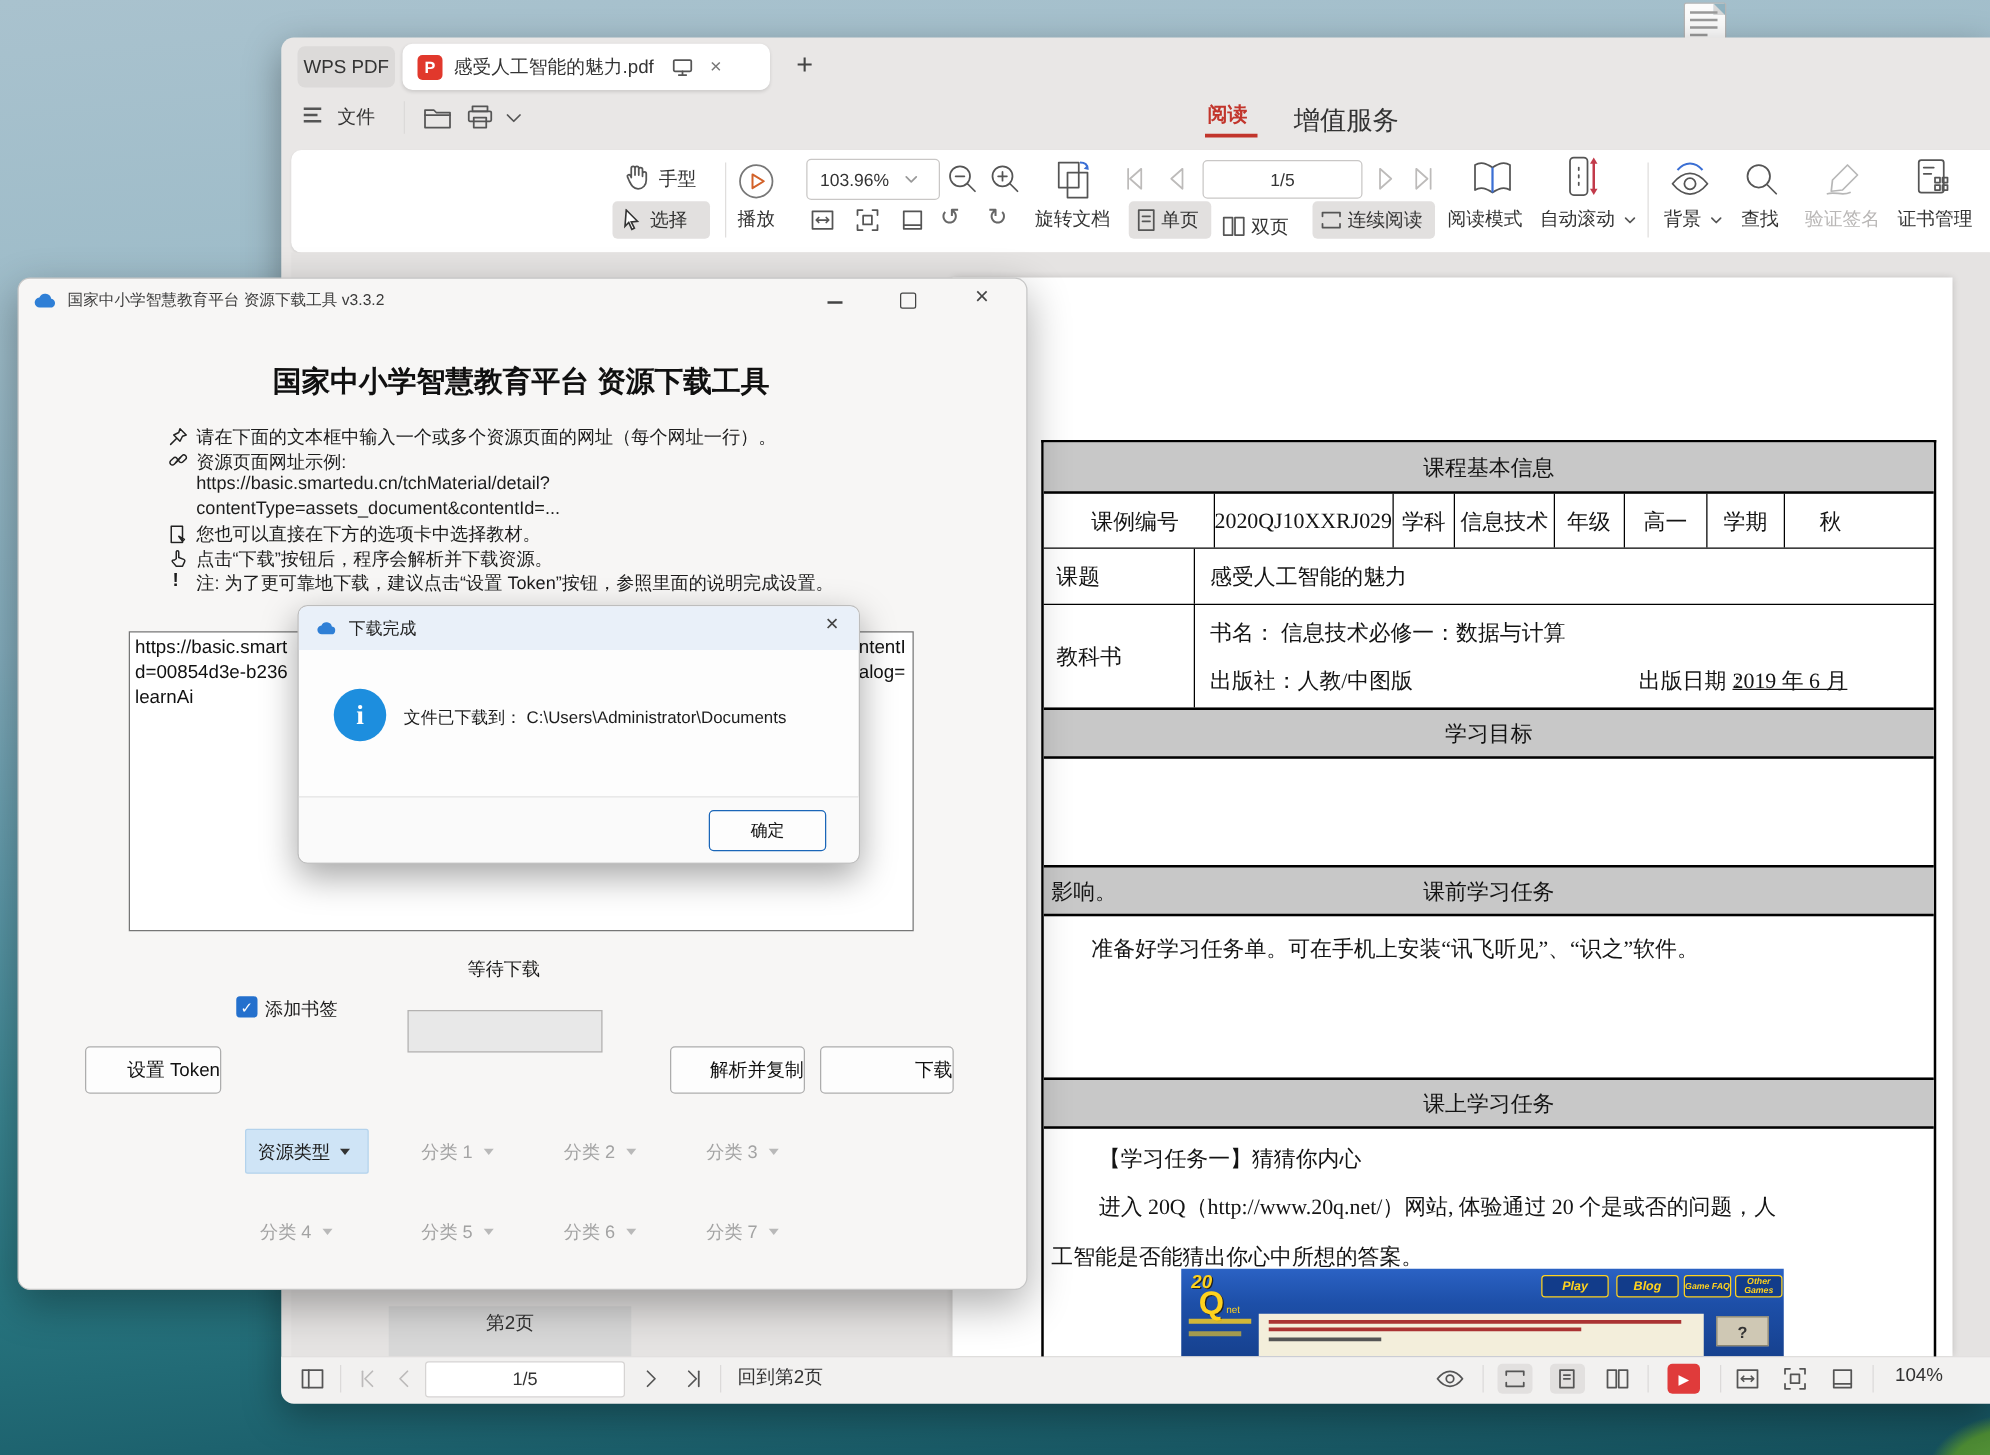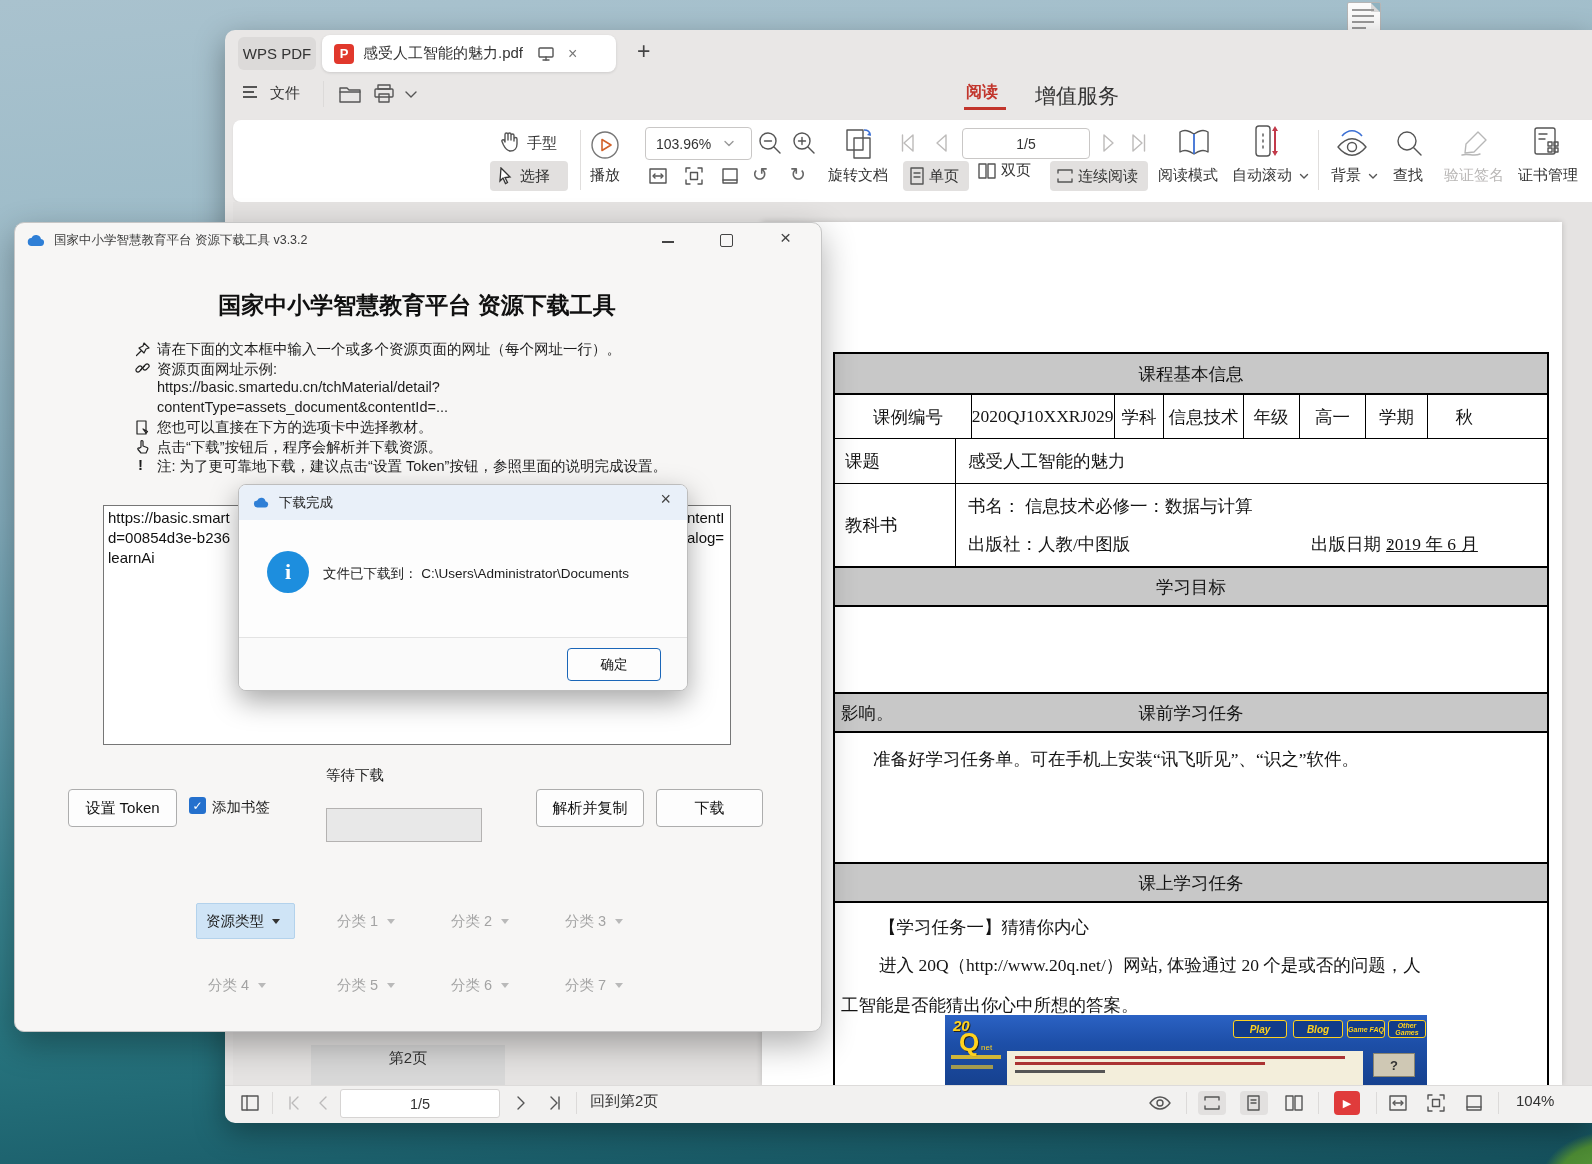--- a/index.html
+++ b/index.html
@@ -4,21 +4,21 @@
 <style>
   html,body{margin:0;padding:0;background:#222;}
   #canvas{position:relative;width:1592px;height:1164px;overflow:hidden;
     font-family:"Liberation Sans","DejaVu Sans",sans-serif;
     background:linear-gradient(175deg,#a9c2ce 0%,#9cbbc8 22%,#83acbc 40%,#5d98a8 55%,#3b8591 68%,#27747e 80%,#1d626e 90%,#15505c 100%);}
   .abs{position:absolute;}
   .nw{white-space:nowrap;}
   .ic{stroke:#555;fill:none;stroke-width:1.4;stroke-linecap:round;stroke-linejoin:round;}
   .lbl{font-size:15px;color:#333;white-space:nowrap;}
   .chip{background:#e2e0df;border-radius:4px;}
-  .btnw{background:#fdfdfd;border:1px solid #adadad;border-radius:4px;display:flex;align-items:center;justify-content:center;font-size:15px;color:#111;}
+  .btnw{background:#fdfdfd;border:1px solid #adadad;border-radius:4px;display:flex;align-items:center;justify-content:flex-end;font-size:15px;color:#111;margin-top:48px;}
   .tri{width:0;height:0;border-left:5px solid transparent;border-right:5px solid transparent;border-top:6px solid #333;display:inline-block;}
   .tri.sm{border-left-width:4px;border-right-width:4px;border-top-width:5px;}
   .tri.gray{border-top-color:#b9b9b9;}
   .vsep{width:1px;background:#e0dedd;}
   .ssep{width:1px;background:#dcdad9;}
   .serif{font-family:"Liberation Serif","DejaVu Serif",serif;color:#141414;}
   .hd{background:#c8c8c8;border-top:2px solid #000;border-bottom:2px solid #000;display:flex;align-items:center;justify-content:center;font-size:17.5px;}
   .cell{border-right:1px solid #000;display:flex;align-items:center;}
   .ddl{font-size:14.5px;color:#a3a3a3;display:flex;align-items:center;gap:9px;white-space:nowrap;}
 </style>
@@ -160,21 +160,21 @@
     </svg>
 
   <div class="abs chip" style="left:903px;top:161px;width:66px;height:30px;display:flex;align-items:center;">
     <svg width="16" height="20" viewBox="0 0 16 20" style="margin-left:6px;">
         <rect class="ic" x="2" y="2" width="12" height="16"></rect>
         <line class="ic" x1="5" y1="7" x2="11" y2="7"></line>
         <line class="ic" x1="5" y1="11" x2="11" y2="11"></line>
       </svg>
     <span class="lbl" style="margin-left:4px;">单页</span>
   </div>
-  <div class="abs" style="left:975px;top:161px;width:70px;height:30px;display:flex;align-items:flex-start;">
+  <div class="abs" style="left:975px;top:161px;width:70px;height:30px;display:flex;align-items:flex-end;">
     <svg width="20" height="20" viewBox="0 0 20 20" style="margin-left:2px;">
         <rect class="ic" x="2" y="3" width="7" height="14"></rect>
         <rect class="ic" x="11" y="3" width="7" height="14"></rect>
       </svg>
     <span class="lbl" style="margin-left:4px;">双页</span>
   </div>
   <div class="abs chip" style="left:1050px;top:161px;width:98px;height:30px;display:flex;align-items:center;">
     <svg width="18" height="18" viewBox="0 0 18 18" style="margin-left:6px;">
         <path class="ic" d="M2 6V3h14v3M2 12v3h14v-3"></path>
       </svg>
@@ -456,21 +456,21 @@
   <div class="abs" style="left:103px;top:505px;width:626px;height:238px;background:#fff;border:1px solid #767676;z-index:51;overflow:hidden;font-size:15px;color:#111;line-height:20px;">
     <div style="position:absolute;left:4px;top:2px;">
       <div class="nw">https://basic.smart</div>
       <div class="nw">d=00854d3e-b236</div>
       <div class="nw">learnAi</div>
     </div>
     <span class="abs nw" style="left:583px;top:2px;">ntentI</span>
     <span class="abs nw" style="left:583px;top:22px;">alog=</span>
   </div>
 
-  <div class="abs" style="left:326px;top:766px;width:154px;font-size:14.5px;color:#1c1c1c;z-index:51;">
+  <div class="abs" style="left:326px;top:766px;width:154px;text-align:center;font-size:14.5px;color:#1c1c1c;z-index:51;">
     <span>等待下载</span>
   </div>
   <div class="abs" style="left:326px;top:808px;width:154px;height:32px;background:#e8e8e8;border:1px solid #b4b2b1;z-index:51;"></div>
 
   <div class="abs btnw" style="left:68px;top:789px;width:107px;height:36px;z-index:51;">
       <span>设置 Token</span>
     </div>
   <div class="abs" style="left:189px;top:797px;width:17px;height:17px;background:#2470cd;border-radius:3px;display:flex;align-items:center;justify-content:center;z-index:51;">
     <span style="color:#fff;font-size:12px;">✓</span>
   </div>

